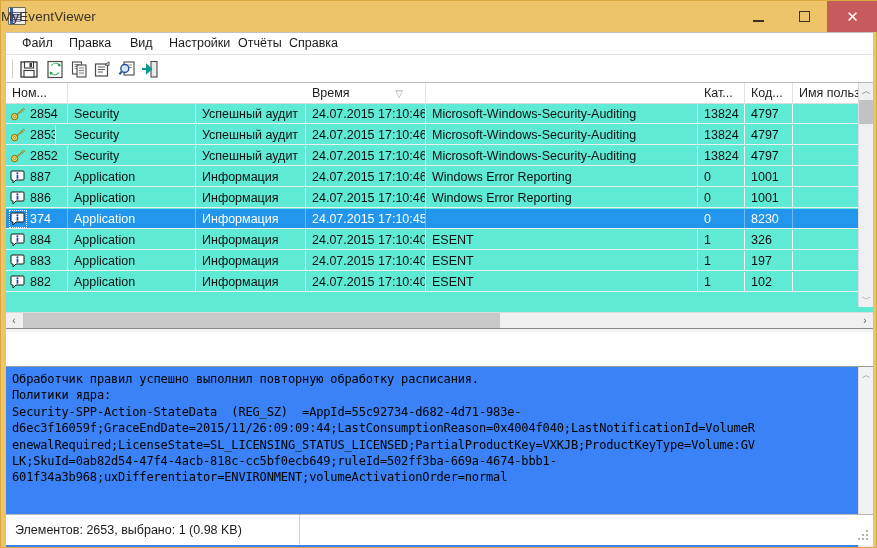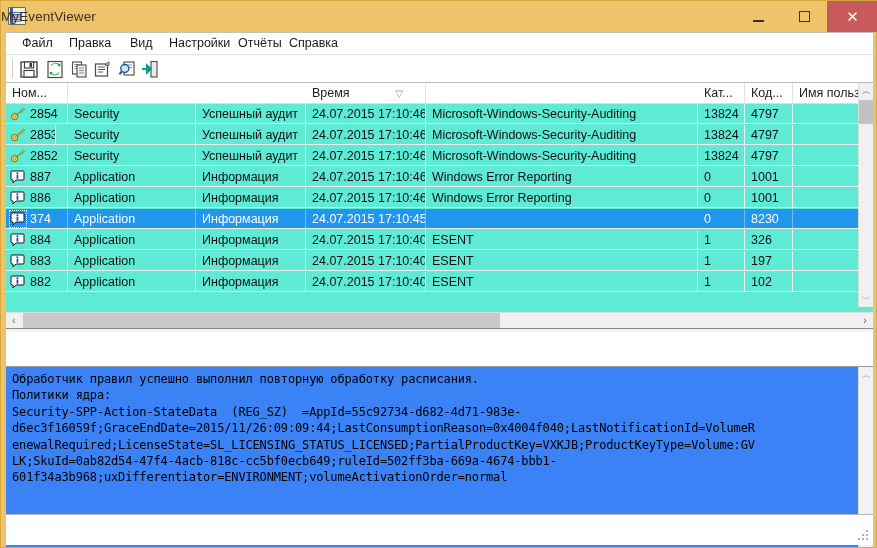--- a/index.html
+++ b/index.html
@@ -573,20 +573,21 @@
 enewalRequired;LicenseState=SL_LICENSING_STATUS_LICENSED;PartialProductKey=VXKJB;ProductKeyType=Volume:GV
 LK;SkuId=0ab82d54-47f4-4acb-818c-cc5bf0ecb649;ruleId=502ff3ba-669a-4674-bbb1-
 601f34a3b968;uxDifferentiator=ENVIRONMENT;volumeActivationOrder=normal</div>
       <div id="dp-vsb">
         <div class="arrow up">︿</div>
         <div class="arrow dn">﹀</div>
       </div>
     </div>
 
     <div id="statusbar">
+      <div id="sb-pane1">Элементов: 2653, выбрано: 1  (0.98 KB)</div>
       <div id="sb-grip">
           <i style="left: 8px; top: 0px;"></i>
           <i style="left: 4px; top: 4px;"></i>
           <i style="left: 8px; top: 4px;"></i>
           <i style="left: 0px; top: 8px;"></i>
           <i style="left: 4px; top: 8px;"></i>
           <i style="left: 8px; top: 8px;"></i>
         </div>
     </div>
 

